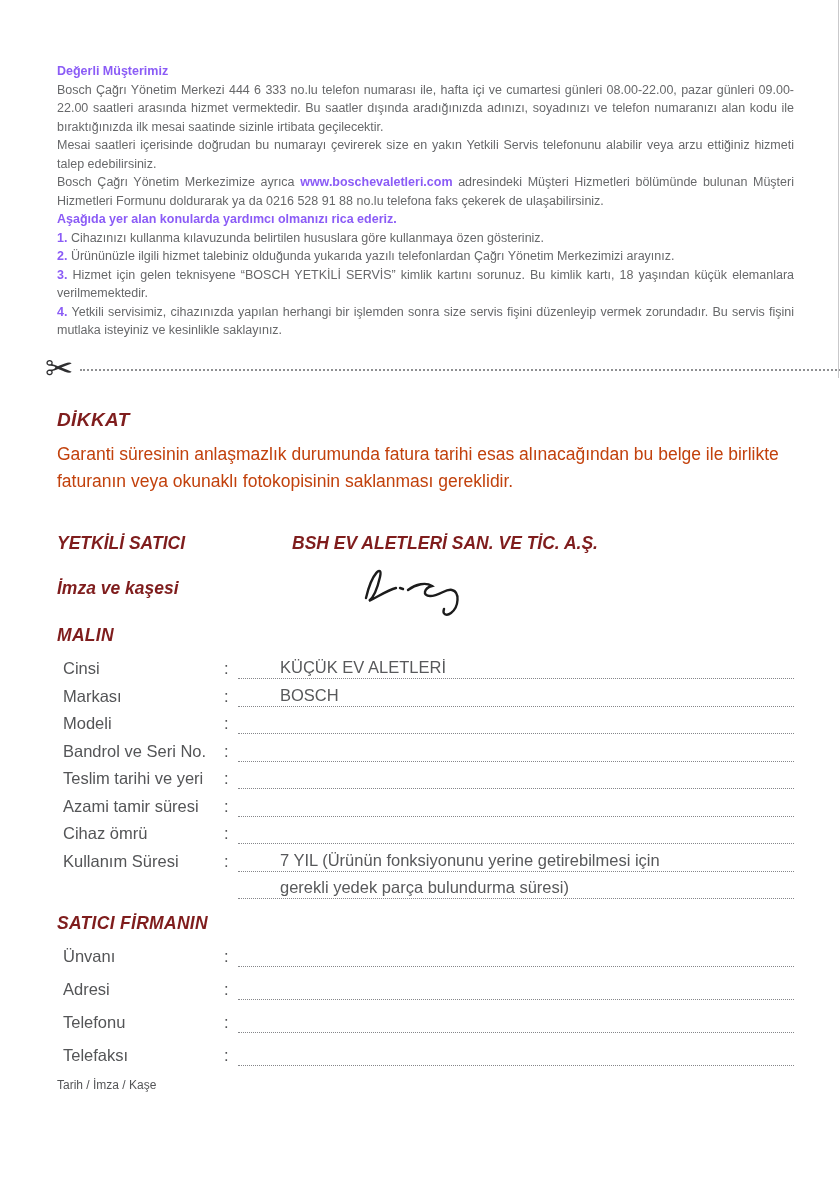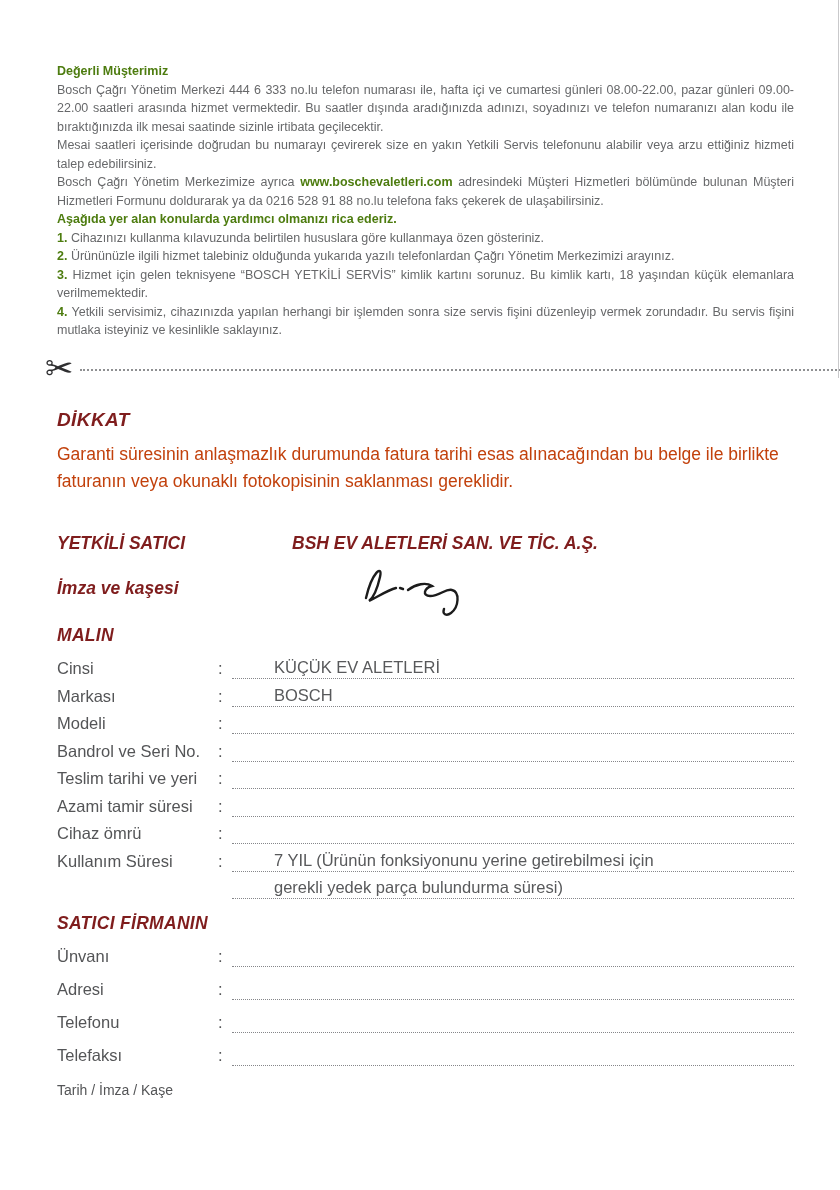--- a/index.html
+++ b/index.html
@@ -20,21 +20,21 @@
     position: absolute; top: 0; right: 1px;
     width: 1px; height: 378px; background: #c9c9cb;
   }
 
   
   .notice {
     font-size: 12.5px; line-height: 18.5px;
     color: #67686a;
     text-align: justify;
   }
-  .notice b, .notice .bold { font-weight: bold; color: #4d7c0f; }
+  .notice b, .notice .bold { font-weight: bold; color: #8b5cf6; }
   .notice p { margin: 0; }
 
   
   .cutline {
     display: flex; align-items: center;
     margin: 13px 0 0 -12px;
     margin-right: -46px;
     height: 34px;
   }
   .scissors {
@@ -65,31 +65,31 @@
   .sec-title { font-size: 17.5px; letter-spacing: 0.3px; }
   .malin-title { margin-bottom: 6px; }
   .seller-title { margin-top: 14px; margin-bottom: 0; }
 
   .frow {
     display: flex; align-items: flex-end;
     height: 27.5px;
     font-size: 16.5px; color: #545557;
   }
   .frow.tall { height: 33px; }
-  .flabel { width: 161px; flex: 0 0 161px; line-height: 22px; }
+  .flabel { width: 161px; flex: 0 0 161px; line-height: 22px; margin-left: 6px; }
   .fcolon { width: 14px; flex: 0 0 14px; line-height: 22px; }
   .fline {
     flex: 1; min-height: 22px;
     border-bottom: 1.5px dotted #85868a;
   }
   .fvalue {
     display: inline-block; padding-left: 42px;
     line-height: 22px; color: #58595b; white-space: nowrap;
   }
-  .lastrow { margin-top: 2px; font-size: 14px; color: #545557; height: 33px; display: flex; align-items: flex-end; }
+  .lastrow { margin-top: 2px; font-size: 12px; color: #545557; height: 33px; display: flex; align-items: center; }
   .lastrow span { line-height: 22px; }
 </style>
 </head>
 <body>
 
 <div class="page">
   <div class="scan-edge"></div>
 
   <section class="notice">
     <p class="bold">Değerli Müşterimiz</p>

